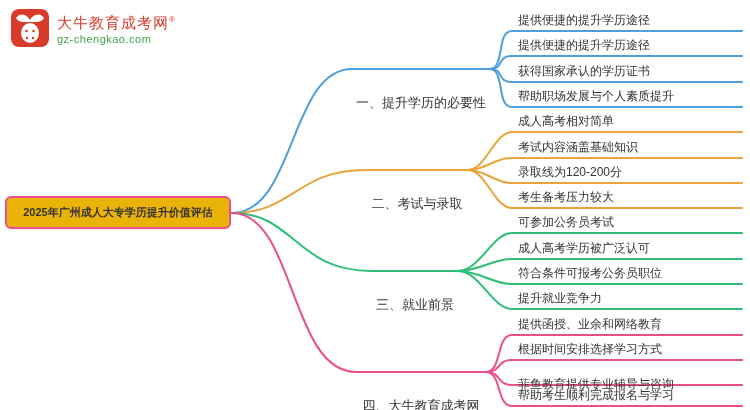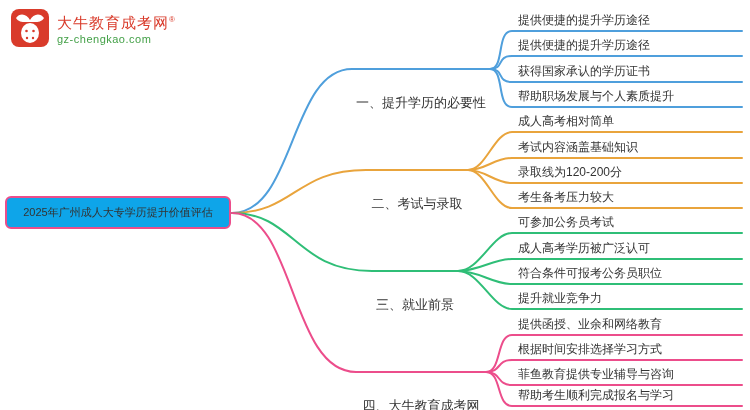--- a/index.html
+++ b/index.html
@@ -13,22 +13,22 @@
   
   .logo{position:absolute;left:10px;top:8px;display:flex;align-items:center;}
   .logo-icon{display:block;width:40px;height:40px;margin-right:7px;}
   .logo-title{font-size:15px;font-weight:normal;color:#d93b2b;line-height:18px;letter-spacing:1px;}
   .logo-title sup{font-size:8px;color:#d93b2b;}
   .logo-url{font-size:11px;font-weight:normal;color:#43a047;line-height:14px;letter-spacing:.5px;}
 
   
   .root-node{
     position:absolute;left:5px;top:196px;width:226px;box-sizing:border-box;
-    border:2px solid #ec4d8b;border-radius:6px;background:#0ea5e9;
-    padding:7px 2px;font-size:11px;color:#333;text-align:center;white-space:nowrap;
+    border:2px solid #ec4d8b;border-radius:6px;background:#eab308;
+    padding:7px 2px;font-size:11px;color:#333;text-align:center;white-space:nowrap;font-weight:bold;
   }
 
   
   .branch-label{
     position:absolute;height:20px;line-height:20px;text-align:center;
     font-size:13px;color:#333;white-space:nowrap;margin-top:45px;
   }
 
   
   .leaf{
@@ -107,16 +107,16 @@
   <div class="leaf" style="top:162px">录取线为120-200分</div>
   <div class="leaf" style="top:187px">考生备考压力较大</div>
 
   <div class="leaf" style="top:212px">可参加公务员考试</div>
   <div class="leaf" style="top:238px">成人高考学历被广泛认可</div>
   <div class="leaf" style="top:263px">符合条件可报考公务员职位</div>
   <div class="leaf" style="top:288px">提升就业竞争力</div>
 
   <div class="leaf" style="top:314px">提供函授、业余和网络教育</div>
   <div class="leaf" style="top:339px">根据时间安排选择学习方式</div>
-  <div class="leaf" style="top:364px">菲鱼教育提供专业辅导与咨询</div>
+  <div class="leaf" style="top:374px">菲鱼教育提供专业辅导与咨询</div>
   <div class="leaf" style="top:385px">帮助考生顺利完成报名与学习</div>
 
 </div>
 
 </body></html>

